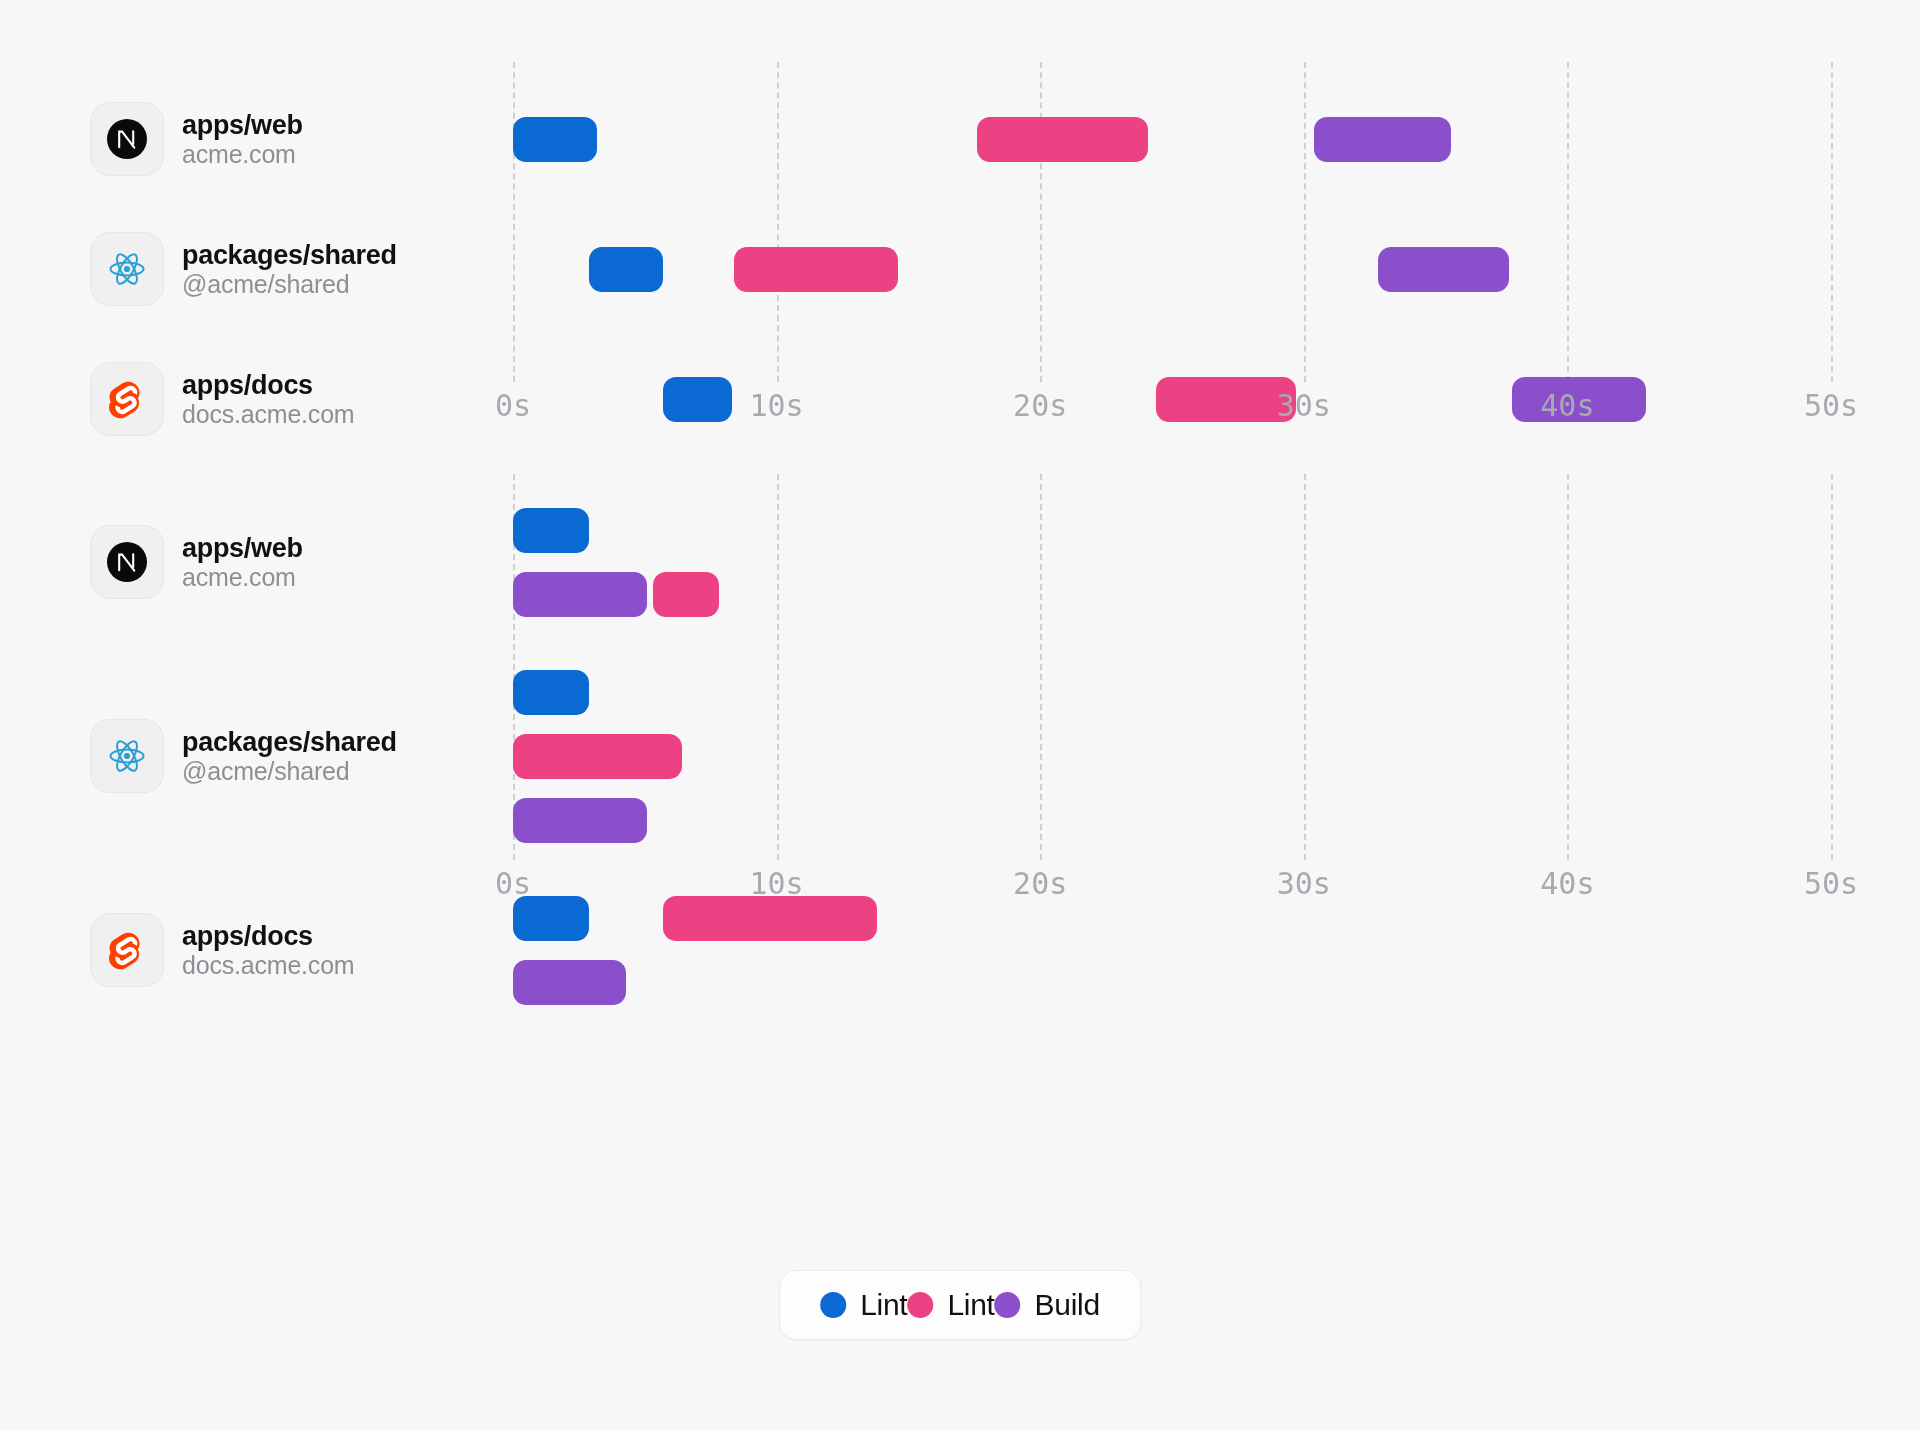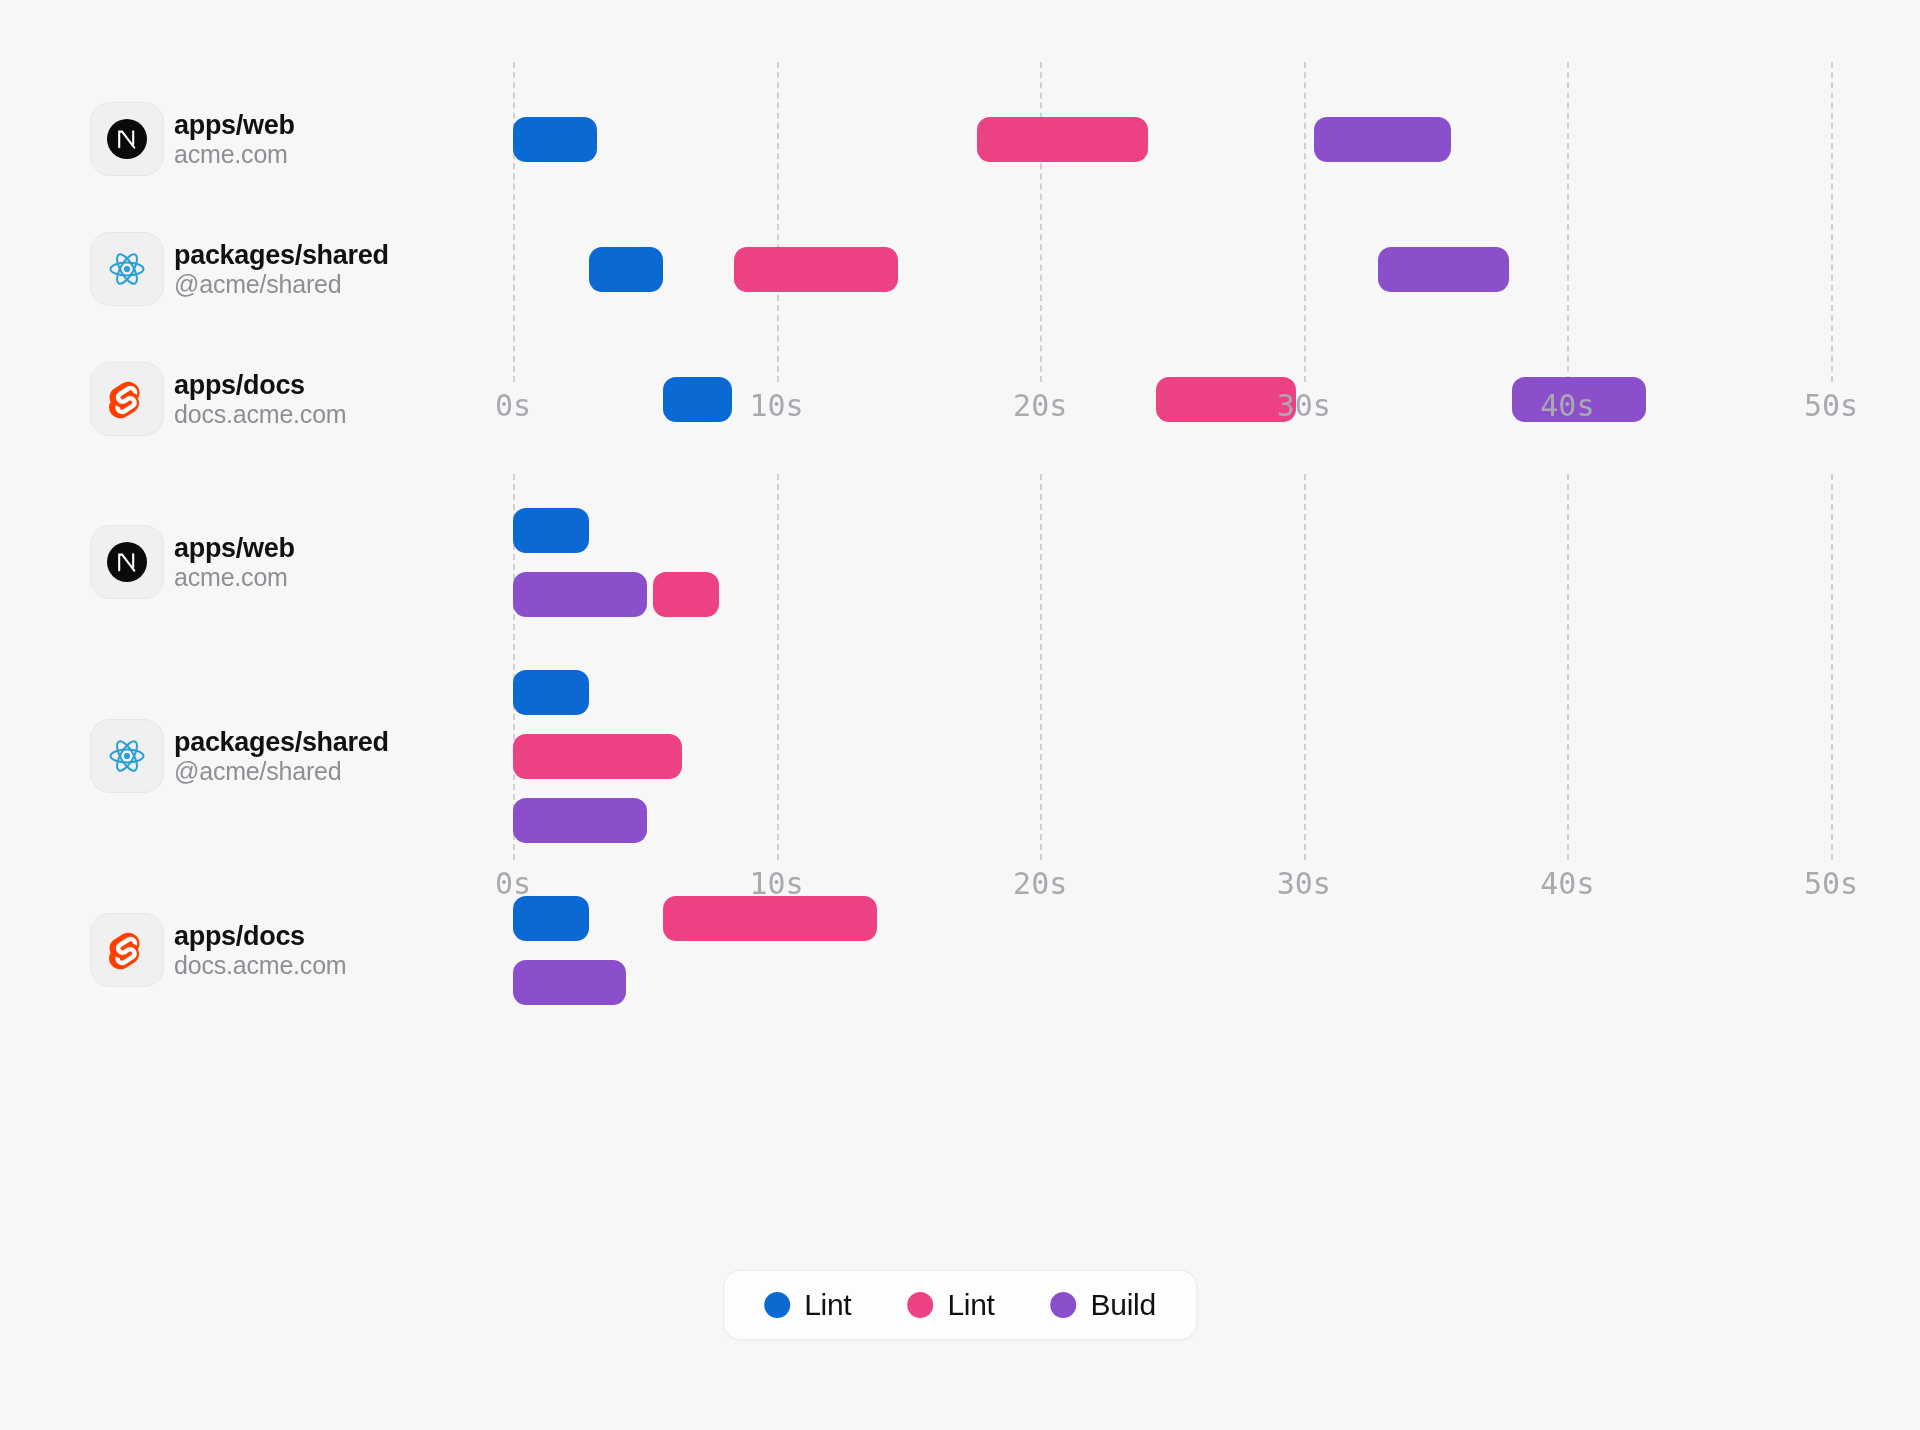--- a/index.html
+++ b/index.html
@@ -10,21 +10,21 @@
     font-family: "Liberation Sans", sans-serif;
     overflow: hidden;
   }
   .page { position: relative; width: 1920px; height: 1430px; }
 
   
   .chart { position: absolute; left: 0; width: 1920px; }
   .rows-layer { position: absolute; left: 0; top: 0; width: 1920px; }
 
   
-  .proj { position: absolute; display: flex; align-items: center; gap: 10px; left: 90px; }
+  .proj { position: absolute; display: flex; align-items: center; gap: 18px; left: 90px; }
   .proj-icon {
     width: 74px; height: 74px; flex: 0 0 74px;
     background: #f0f0f1;
     border: 1px solid #e6e6e8;
     border-radius: 20px;
     display: flex; align-items: center; justify-content: center;
   }
   .proj-text { display: flex; flex-direction: column; justify-content: center; }
   .proj-name {
     font-size: 27px; font-weight: 700; color: #111113;
@@ -64,21 +64,21 @@
 
   
   .legend {
     position: absolute;
     left: 50%; transform: translateX(-50%);
     top: 1270px;
     background: #fdfdfd;
     border: 1px solid #ebebed;
     border-radius: 17px;
     padding: 17px 40px;
-    display: flex; align-items: center; gap: 56px;
+    display: flex; align-items: center; 
     box-shadow: 0 1px 2px rgba(0,0,0,0.03);
   }
   .legend-item { display: flex; align-items: center; gap: 14px; }
   .legend-dot { width: 26px; height: 26px; border-radius: 50%; }
   .legend-label {
     font-size: 30px; font-weight: 500; color: #111113; letter-spacing: -0.3px;
   }
 </style>
 </head>
 <body>

